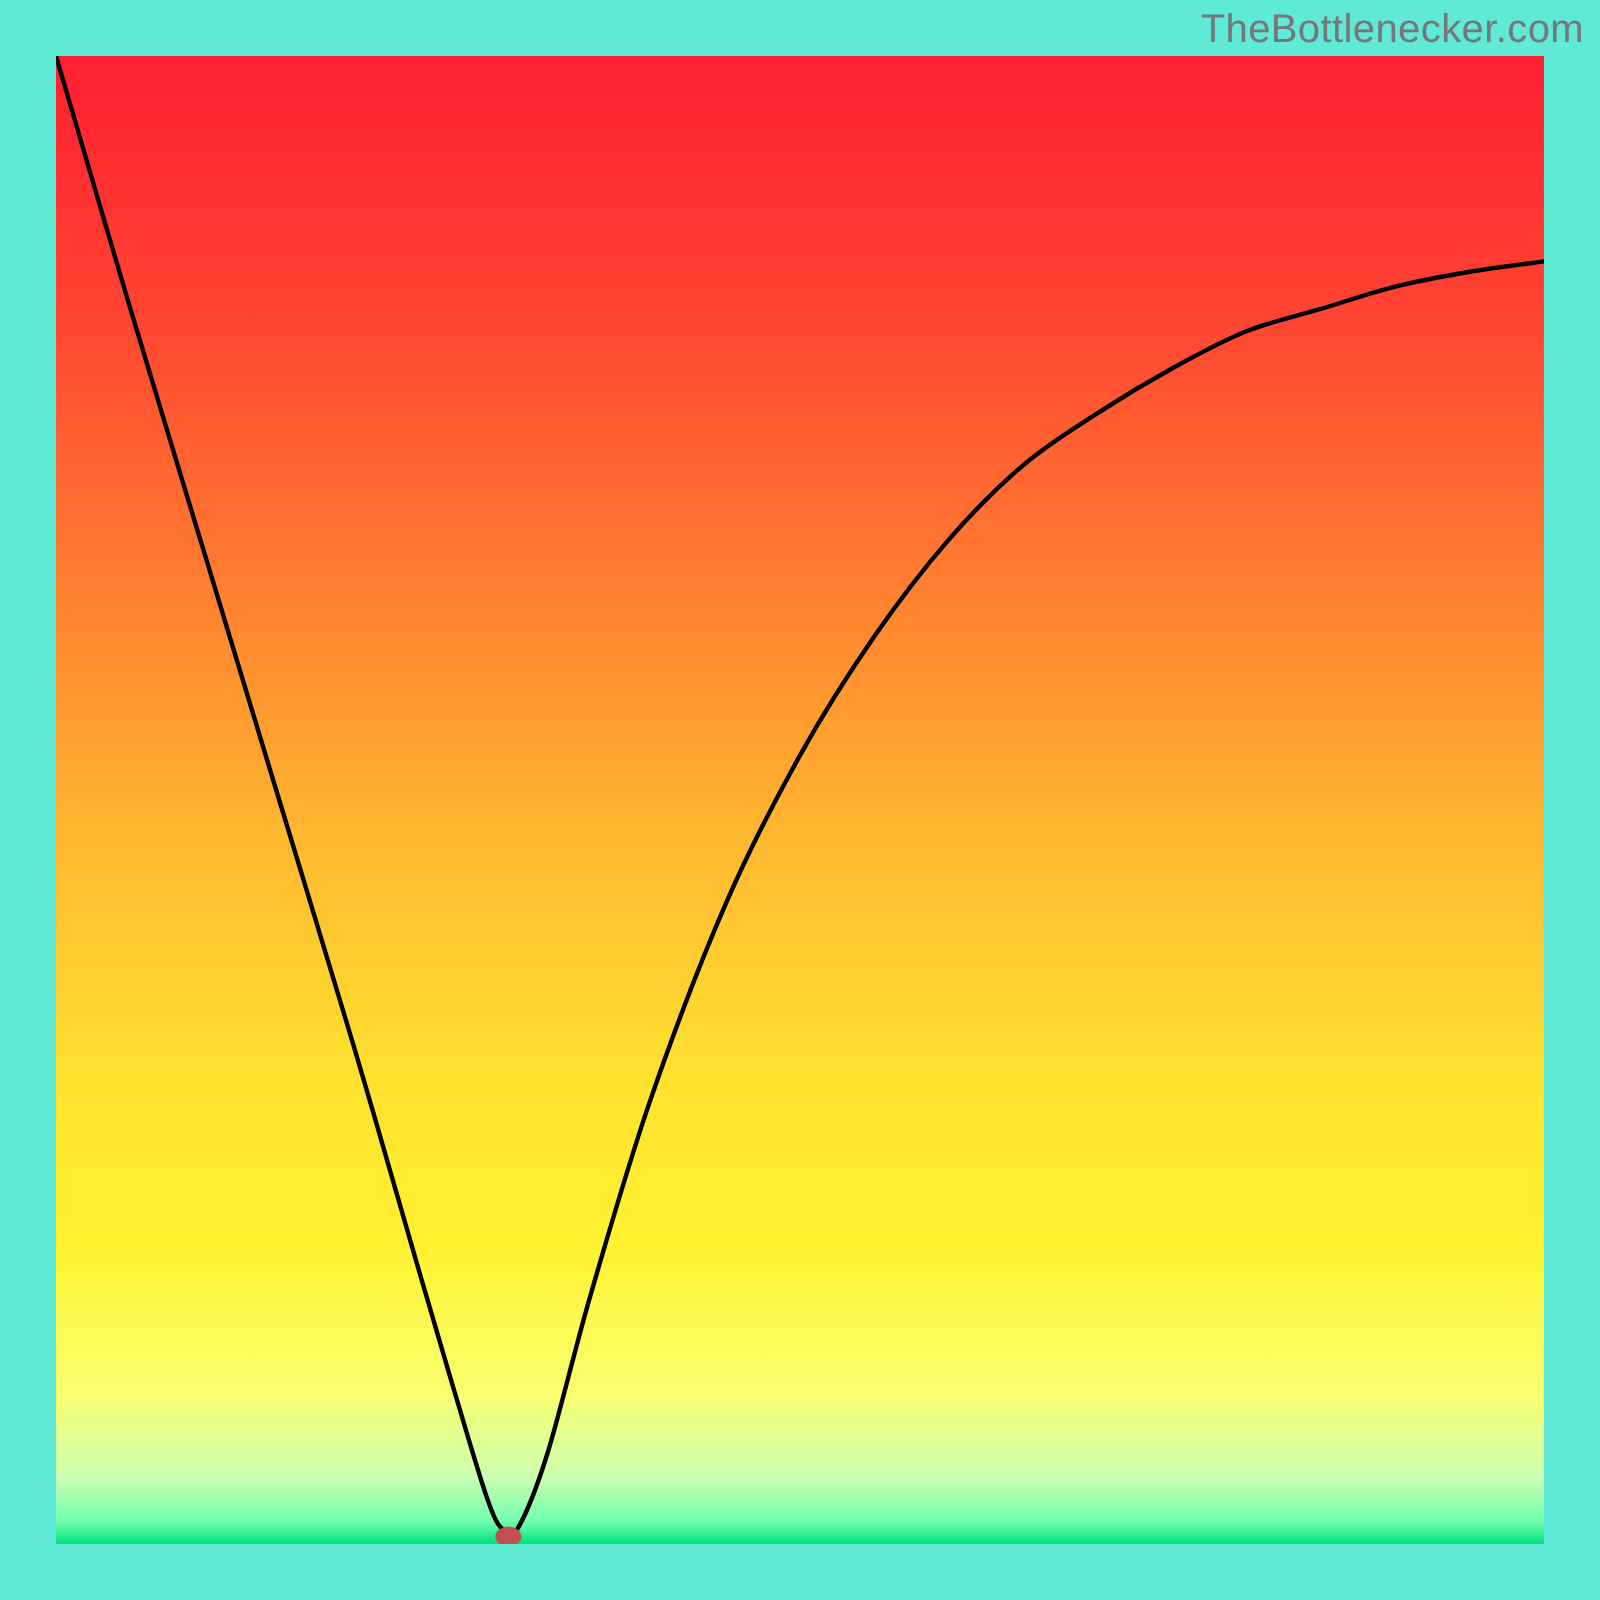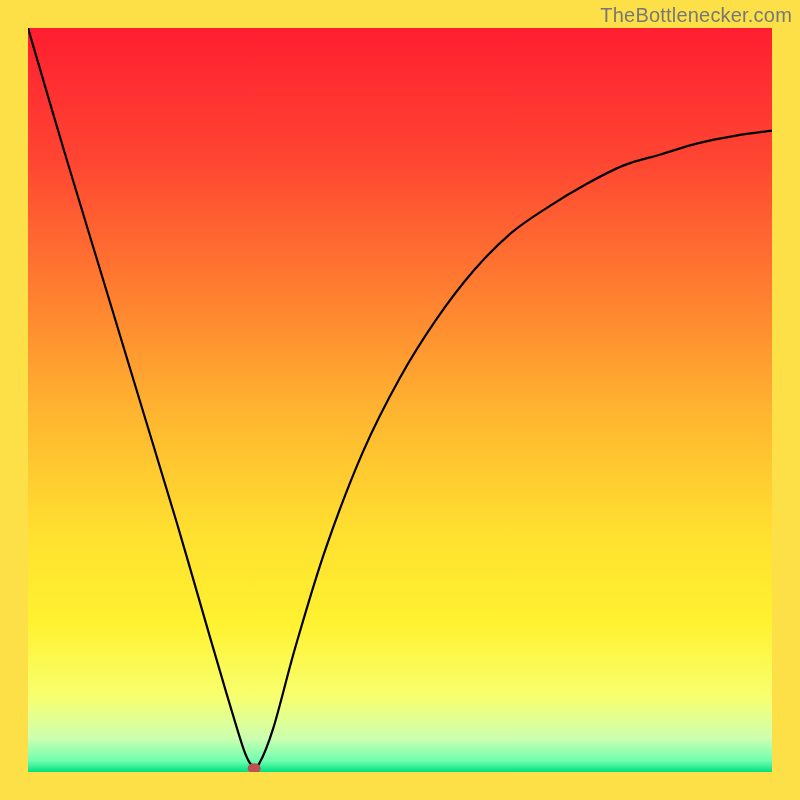--- a/index.html
+++ b/index.html
@@ -10,21 +10,21 @@
     background: #000;
     overflow: hidden;
     font-family: Arial, Helvetica, sans-serif;
   }
   .frame {
     position: absolute;
     top: 0;
     left: 0;
     width: 800px;
     height: 800px;
-    background: #fde047;
+    background: #5eead4;
   }
   .plot {
     position: absolute;
     top: 28px;
     left: 28px;
     width: 744px;
     height: 744px;
   }
   .attribution {
     position: absolute;

